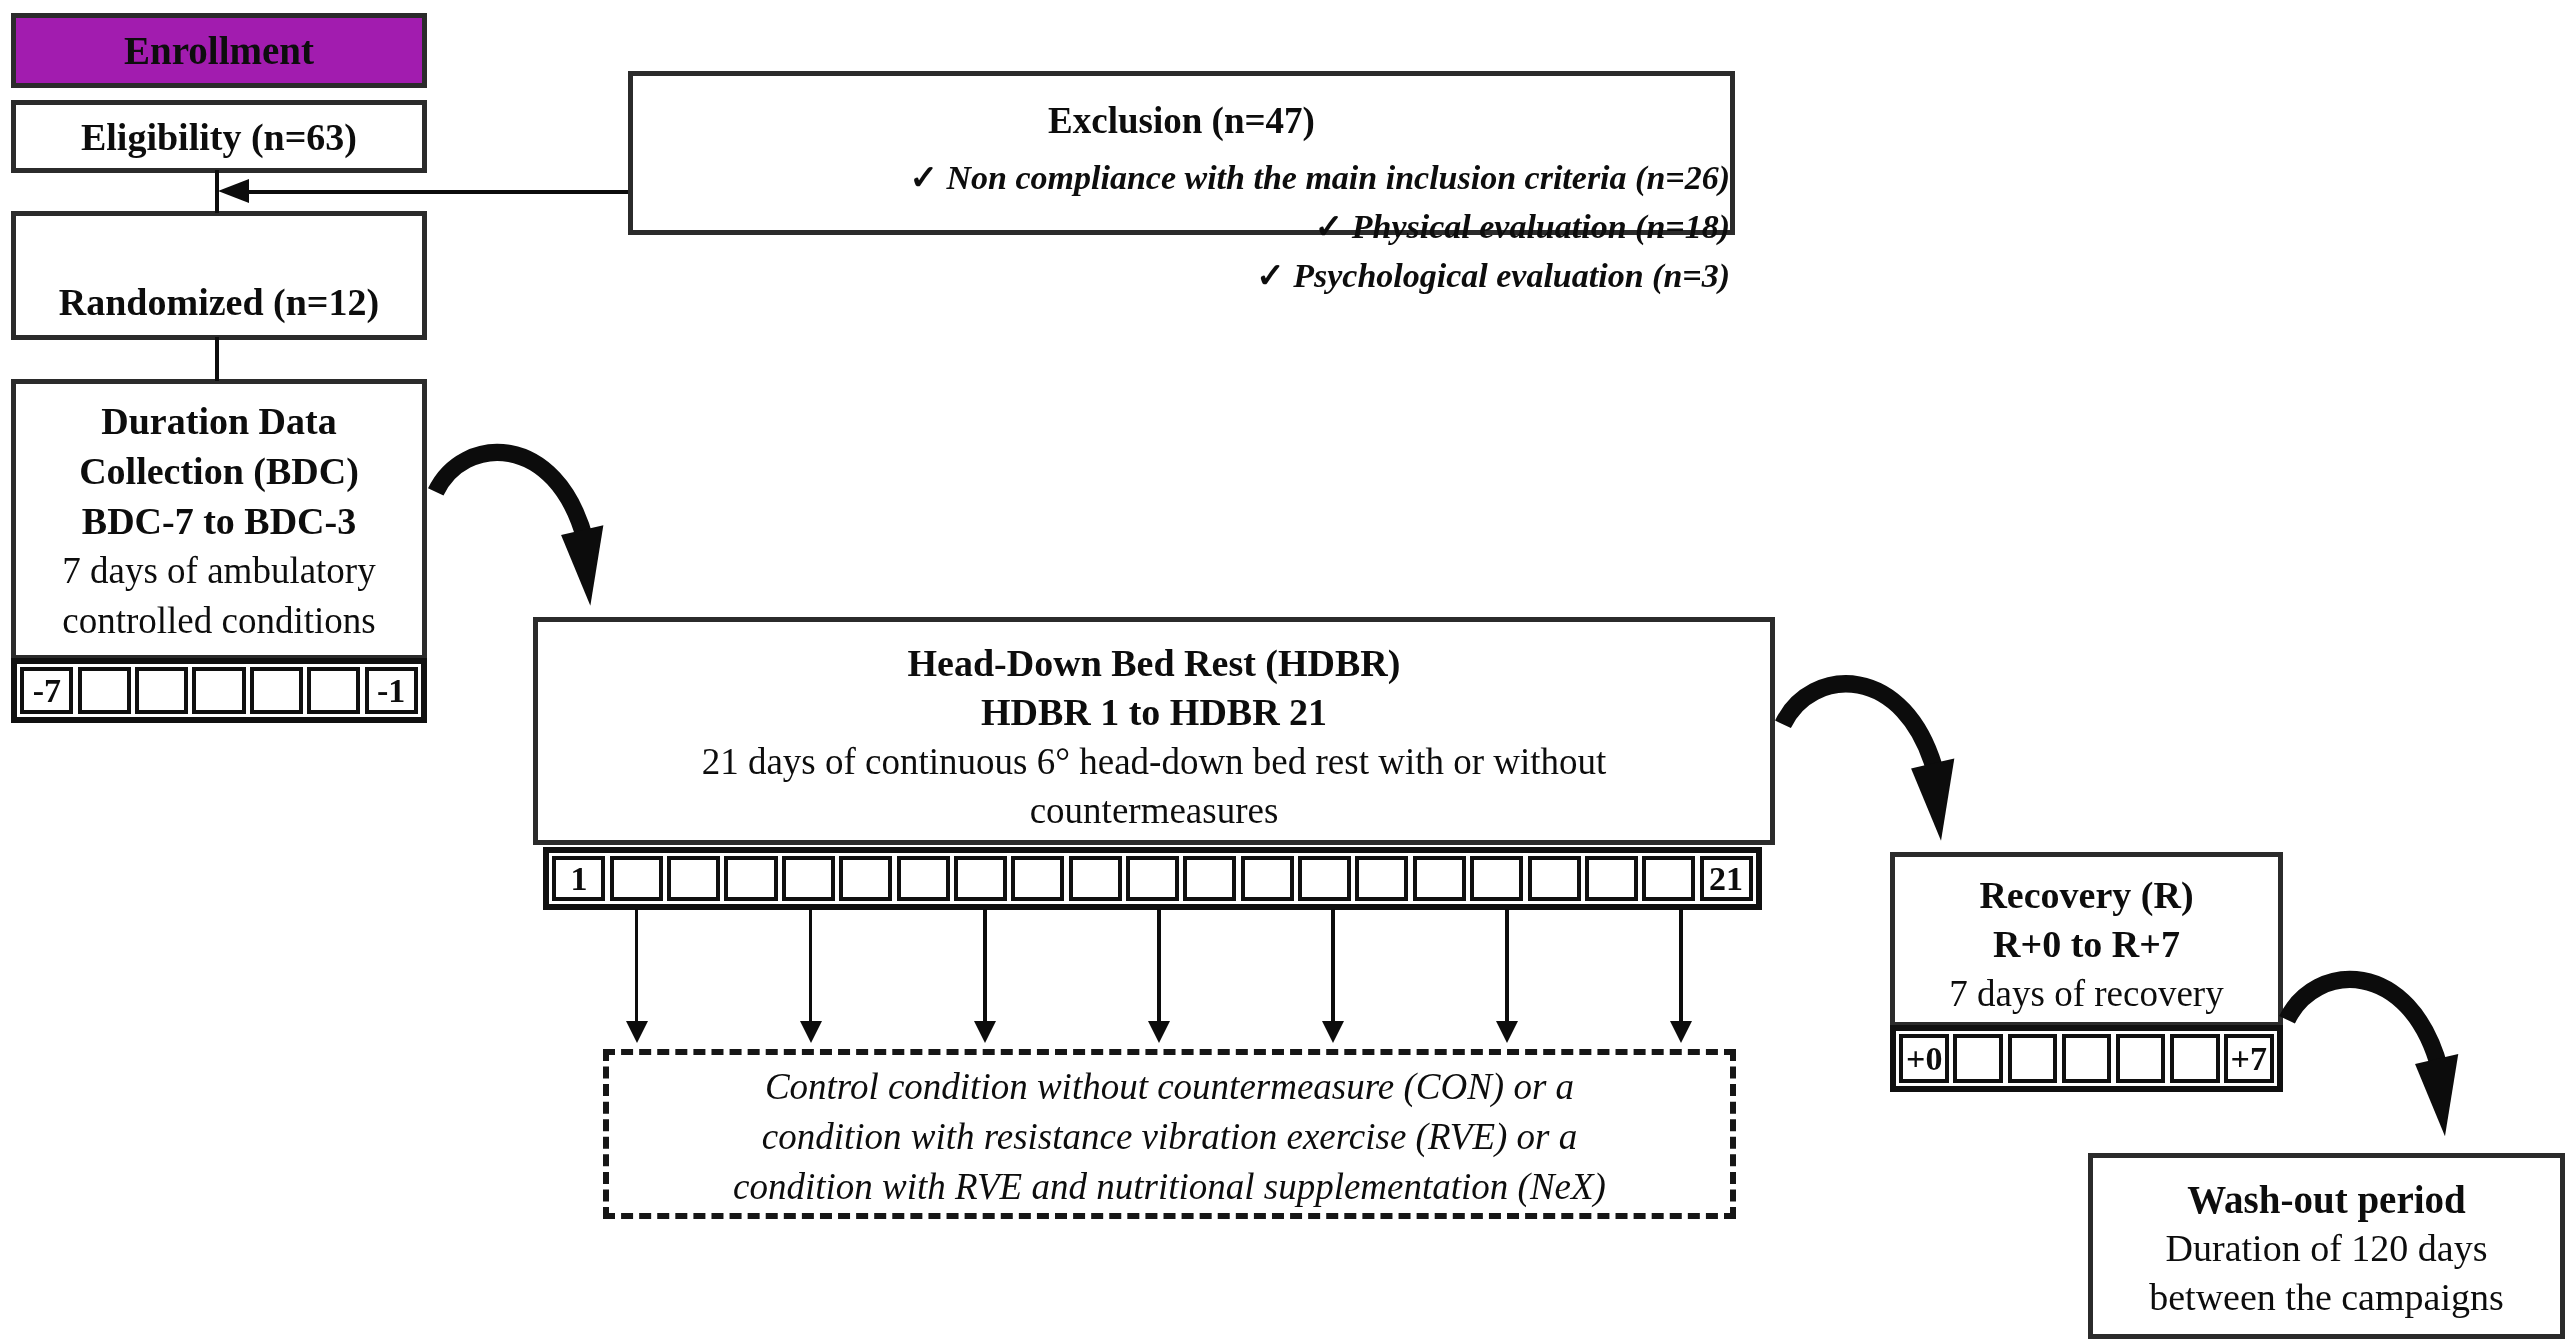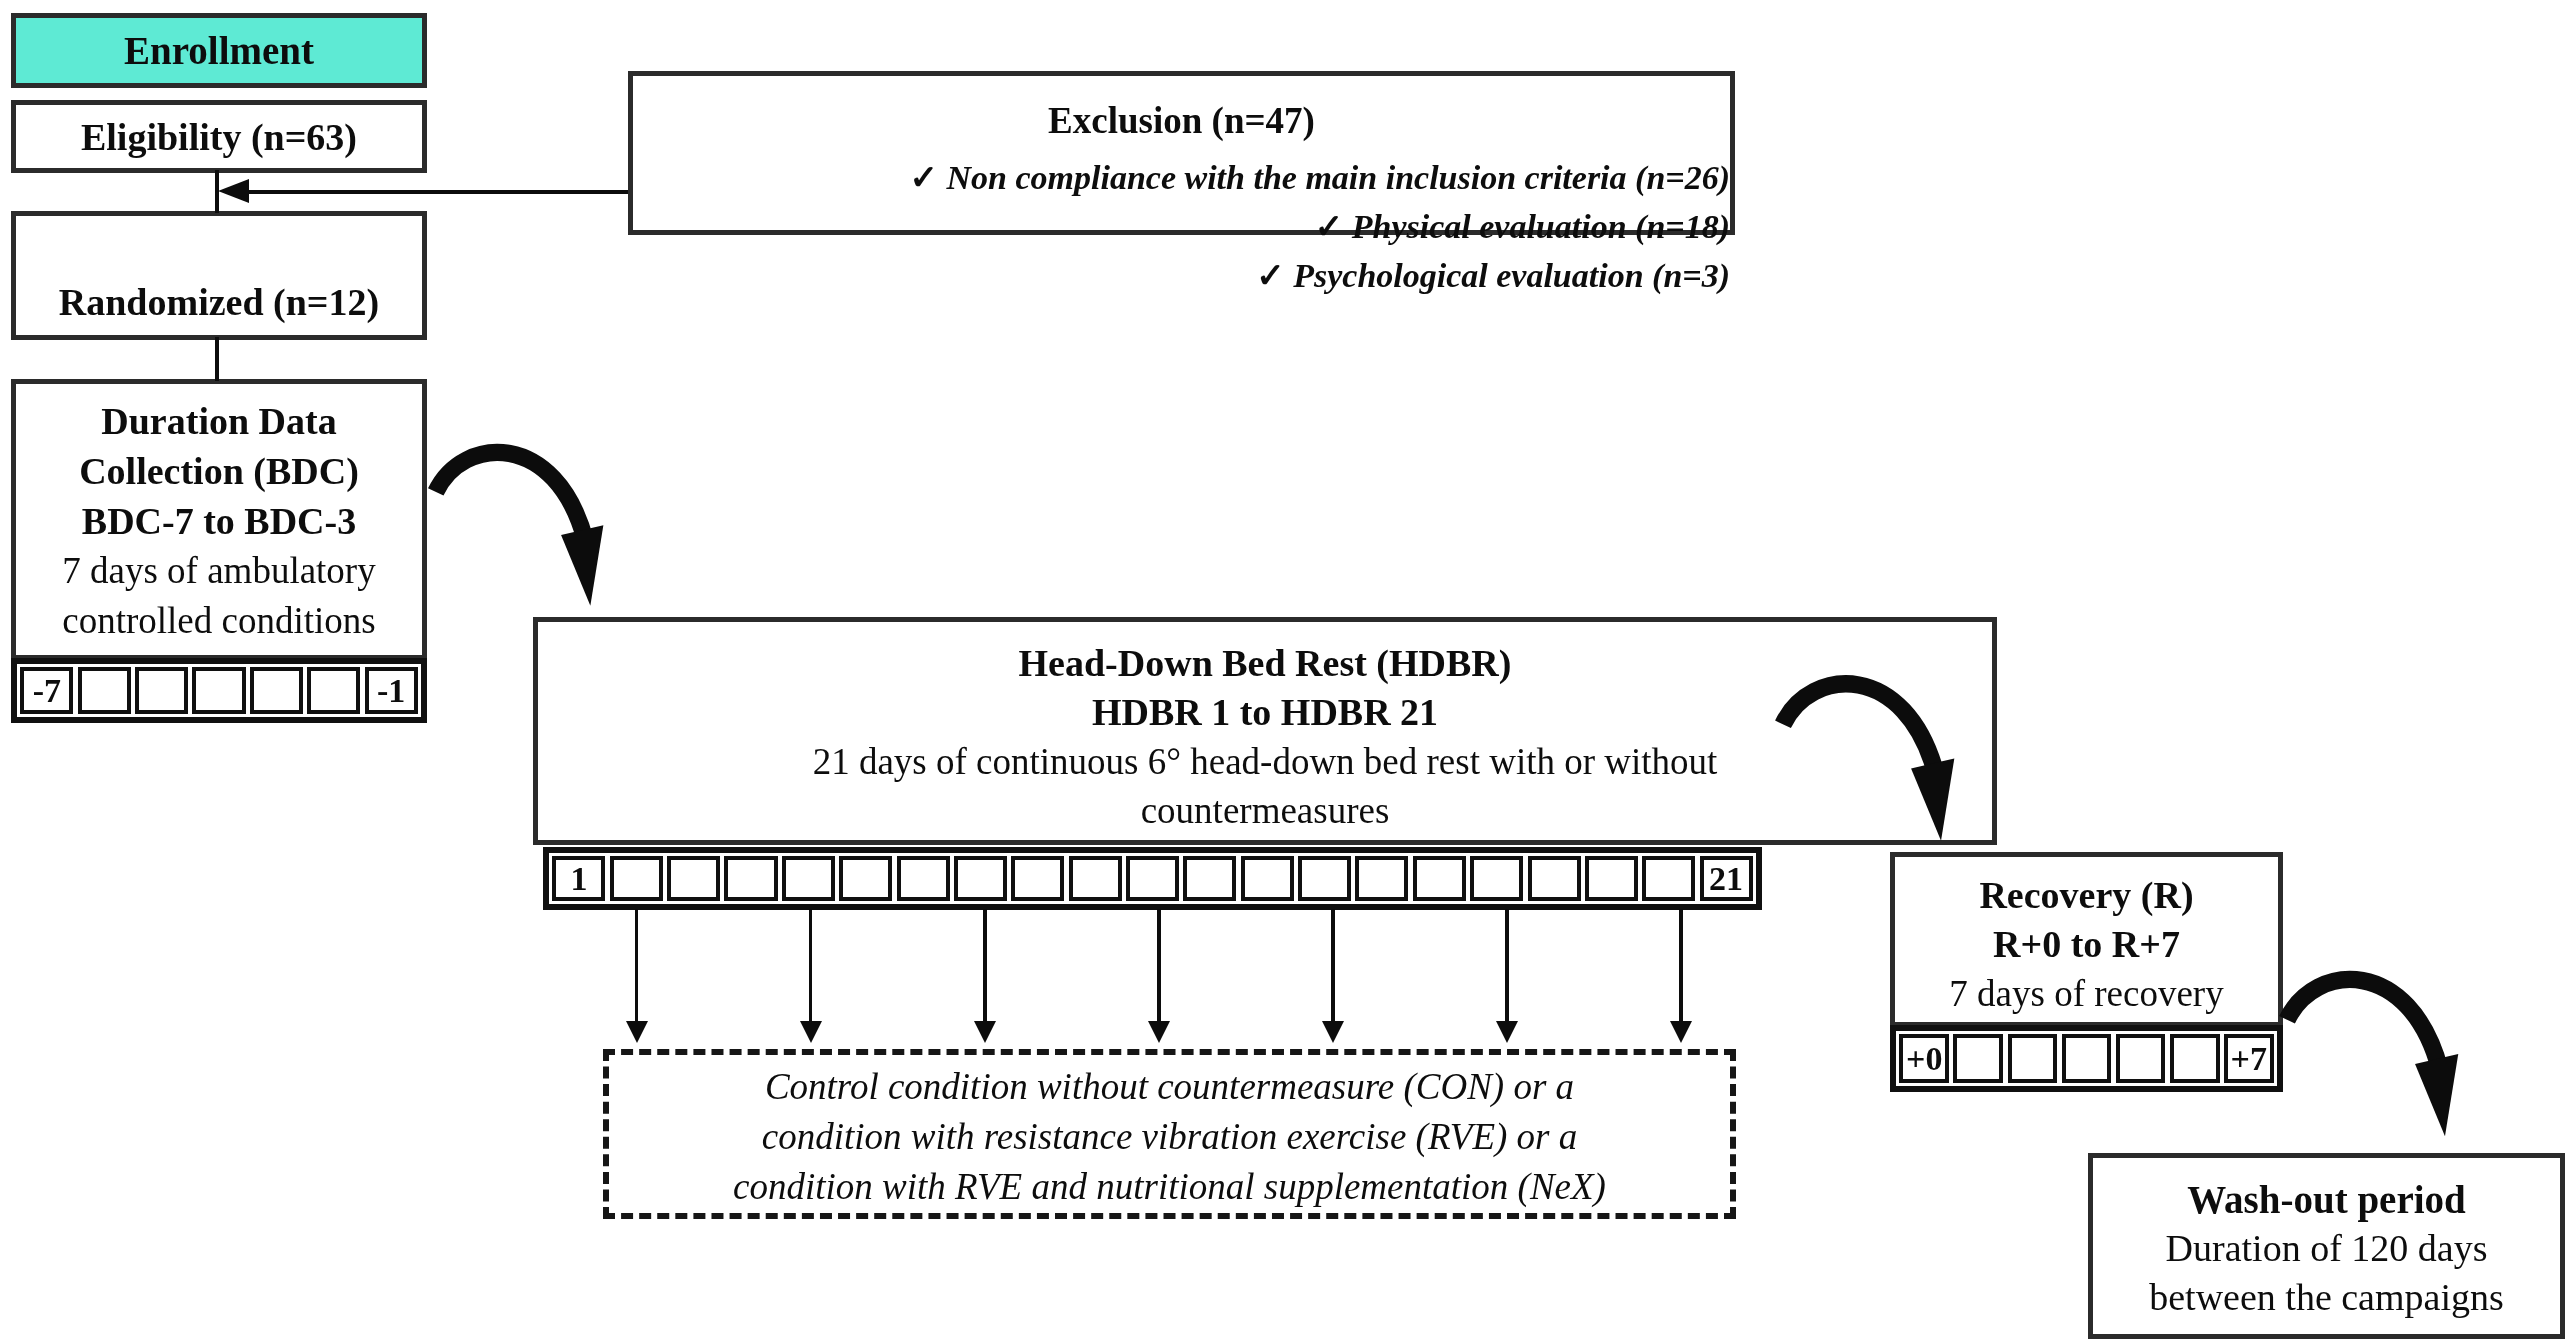--- a/index.html
+++ b/index.html
@@ -1,21 +1,21 @@
 <!DOCTYPE html>
 <html style="font-size:13.6px"><head>
 <meta charset="utf-8">
 <style>
   html,body{margin:0;padding:0;background:#ffffff;}
   #canvas{
     position:relative;width:2576px;height:1340px;background:#ffffff;overflow:hidden;
     font-family:"Liberation Serif","DejaVu Serif",serif;color:#0d0d0d;
   }
   .box{position:absolute;box-sizing:border-box;border:5.1px solid #2b2b2b;background:#ffffff;text-align:center;}
-  .gray{background:#5eead4;font-family:Liberation Serif, serif;}
+  .gray{background:#a21caf;font-family:Liberation Serif, serif;}
   .b{font-weight:bold;}
   .center-flex{display:flex;align-items:center;justify-content:center;}
 
   
   #enrollment{left:11px;top:12.8px;width:416px;height:75px;font-size:39px;}
   #eligibility{left:11px;top:100px;width:416px;height:73px;font-size:38px;}
   #randomized{left:11px;top:211px;width:416px;height:129px;padding-top:13.6px;}
   #randomized .ln{line-height:49px;font-size:38px;font-weight:bold;margin-top:48px;}
   #baseline{left:11px;top:379px;width:416px;height:281px;padding-top:12px;}
   #baseline .ln{line-height:50px;font-size:38px;}
@@ -23,21 +23,21 @@
   #baseline .ln.n{font-size:37px;}
 
   
   #exclusion{left:628px;top:71px;width:1107px;height:164px;padding-top:22px;}
   #exclusion .title{line-height:46px;font-size:37px;font-weight:bold;}
   #exclusion .items{margin-top:9px;text-align:right;padding-left:20.4px;}
   #exclusion .item{line-height:49px;font-size:34px;font-weight:bold;font-style:italic;}
   #exclusion .chk{font-style:normal;font-weight:bold;margin-right:8.5px;}
 
   
-  #hdbr{left:533px;top:617px;width:1464px;height:228px;padding-top:17px;}
+  #hdbr{left:533px;top:617px;width:1242px;height:228px;padding-top:17px;}
   #hdbr .ln{line-height:49px;}
   #hdbr .ln.b{font-size:38px;font-weight:bold;}
   #hdbr .ln.n{font-size:37px;}
 
   
   #conditions{left:603px;top:1049px;width:1133px;height:170px;border:6.8px dashed #161616;padding-top:6.8px;}
   #conditions .ln{line-height:50px;font-size:37px;font-style:italic;}
 
   
   #recovery{left:1890px;top:852px;width:393px;height:175px;padding-top:13.6px;}

